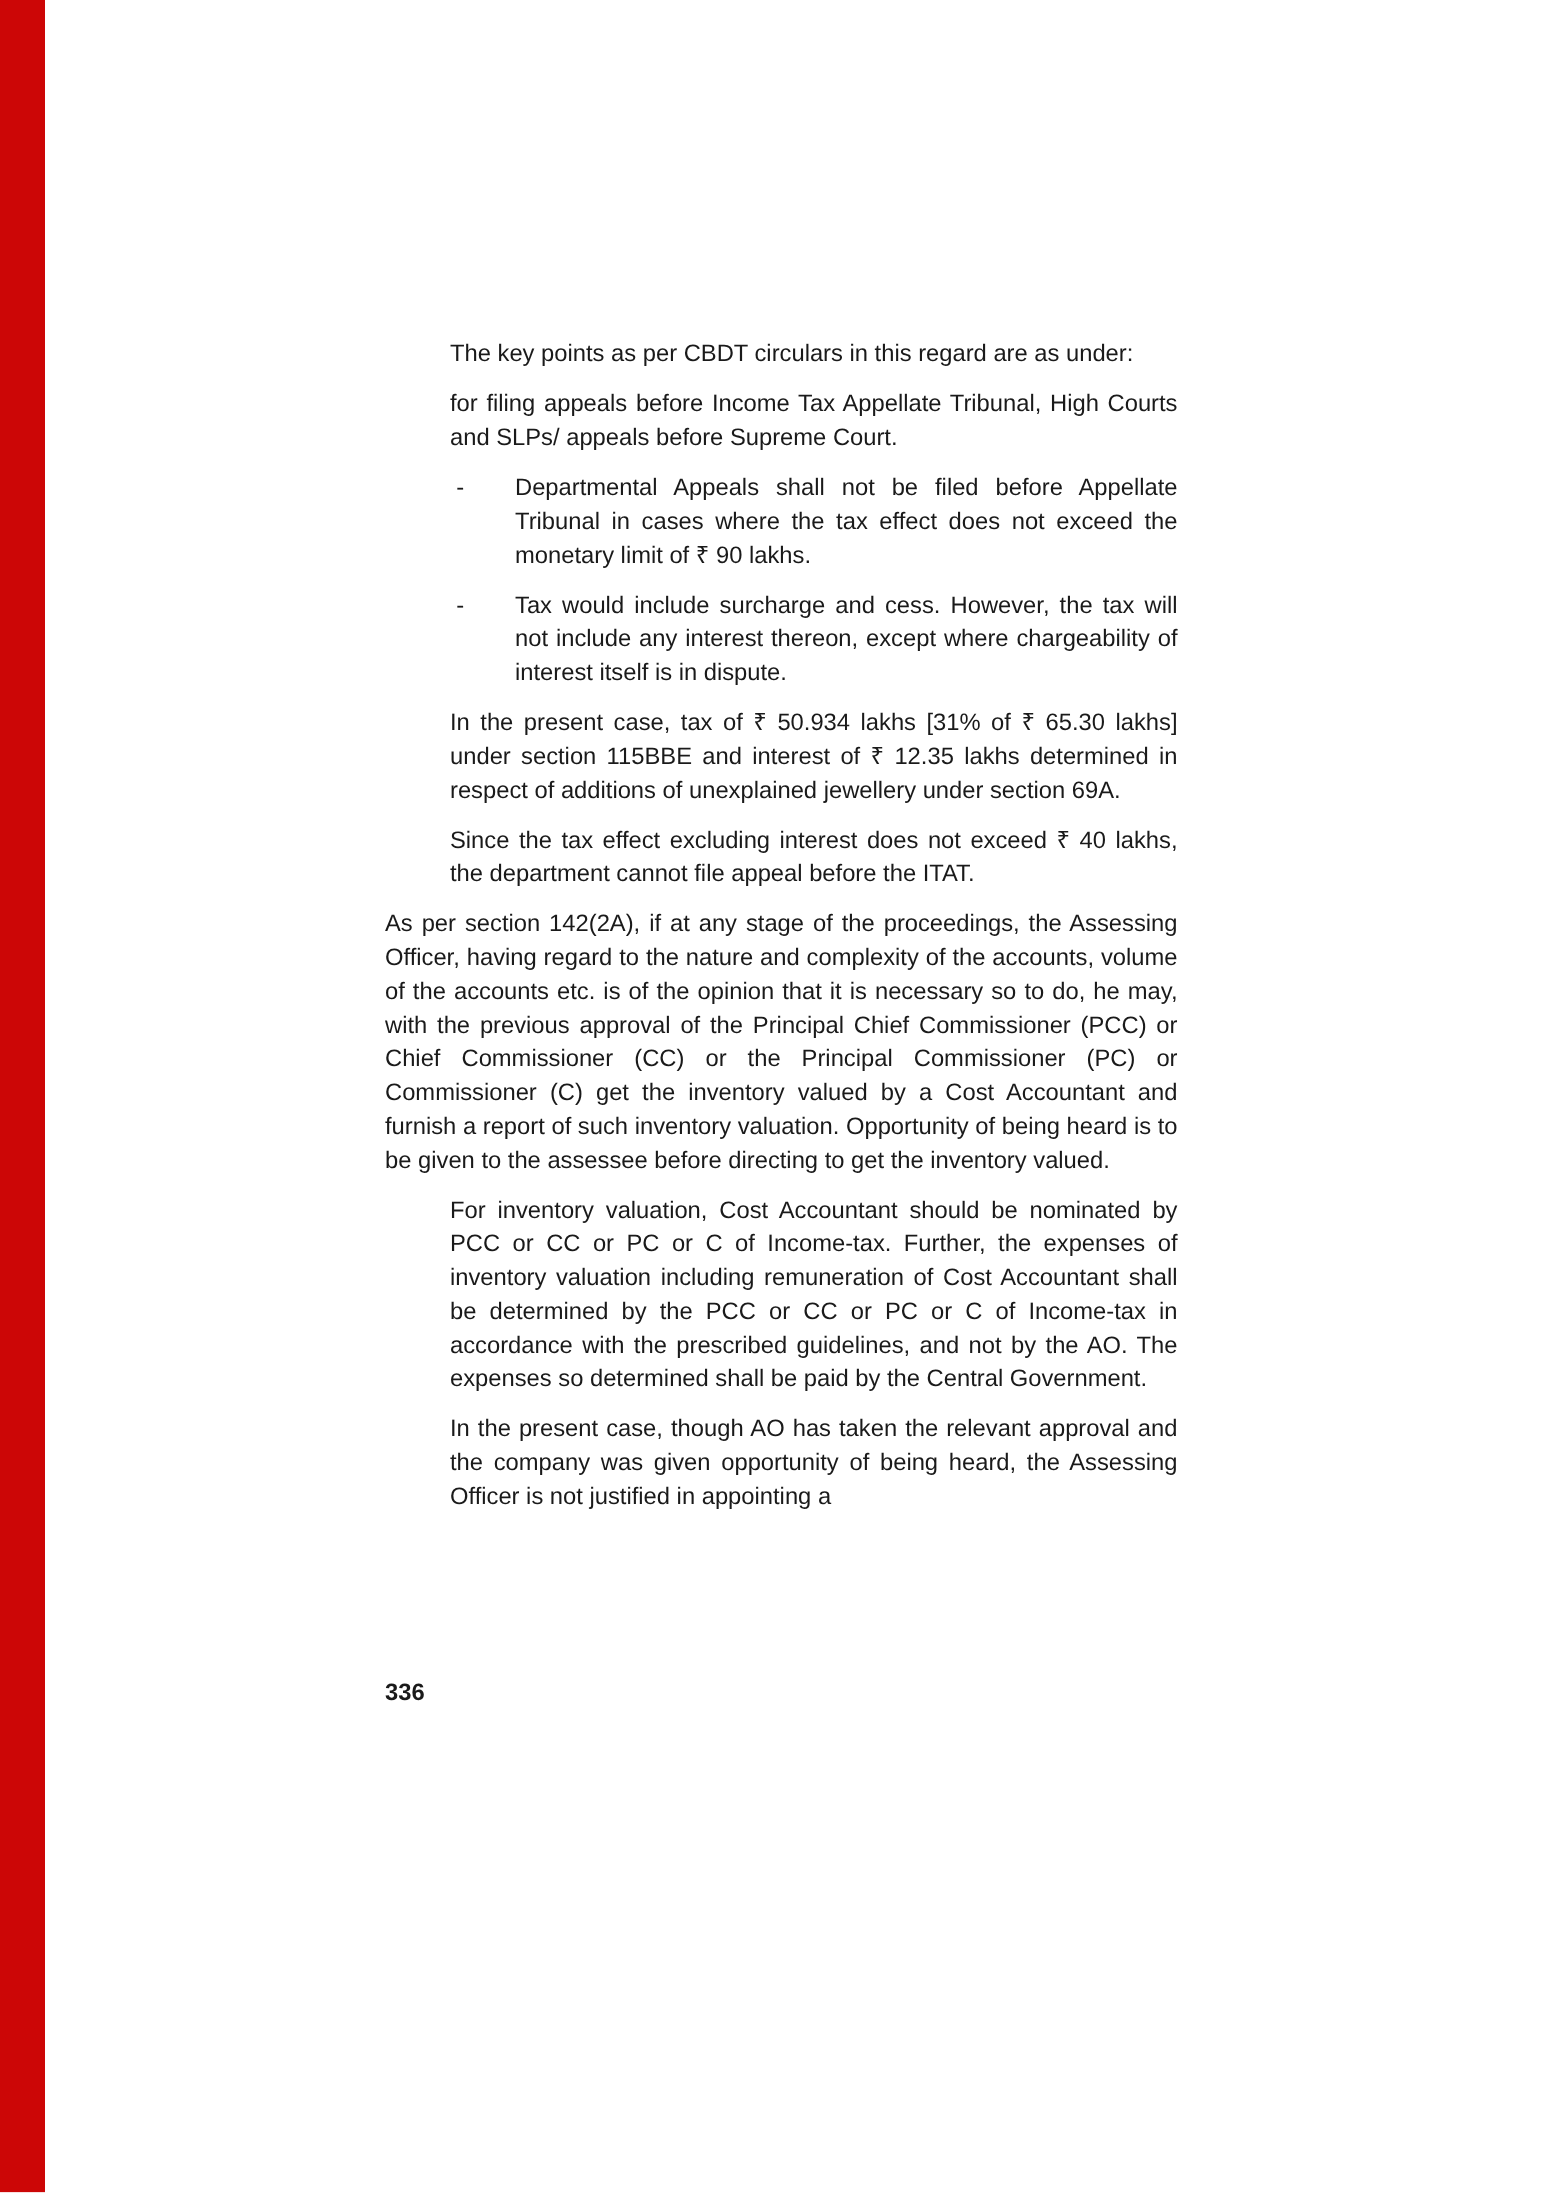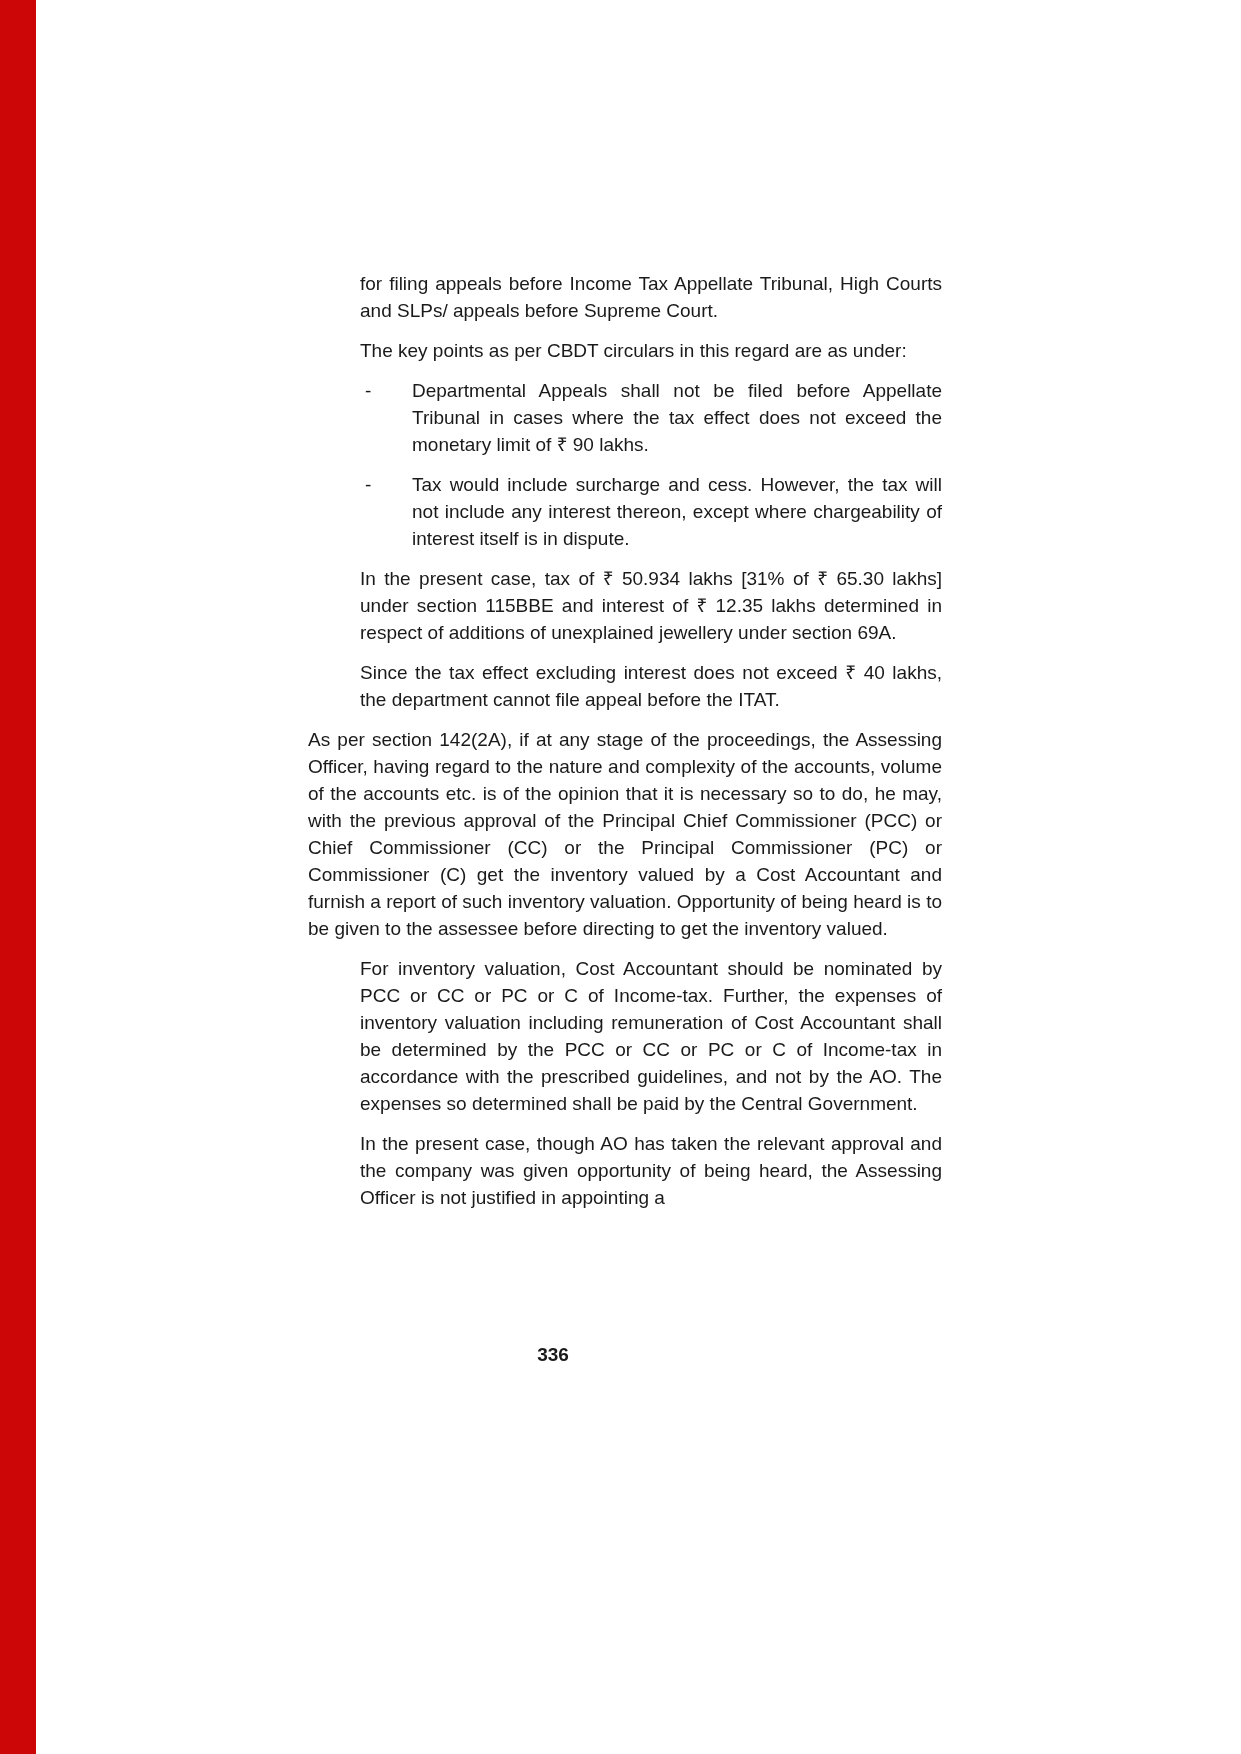--- a/index.html
+++ b/index.html
@@ -60,38 +60,38 @@
   }
   .numbered .btext {
     flex: 1;
     text-align: justify;
   }
   .footer {
     position: absolute;
     left: 308px;
     top: 1344px;
     width: 490px;
-    text-align: center;
+    text-align: left;
     font-size: 19px;
     font-weight: bold;
     color: #1a1a1a;
   }
 </style>
 </head>
 <body>
 
 <div class="page">
 
   <div class="spine"></div>
 
   <div class="content">
 
+    <p class="para">The key points as per CBDT circulars in this regard are as under:</p>
+
     <p class="para">for filing appeals before Income Tax Appellate Tribunal, High Courts and SLPs/ appeals before Supreme Court.</p>
-
-    <p class="para">The key points as per CBDT circulars in this regard are as under:</p>
 
     <div class="bullet">
       <span class="marker">-</span>
       <div class="btext">Departmental Appeals shall not be filed before Appellate Tribunal in cases where the tax effect does not exceed the monetary limit of ₹ 90 lakhs.</div>
     </div>
 
     <div class="bullet">
       <span class="marker">-</span>
       <div class="btext">Tax would include surcharge and cess. However, the tax will not include any interest thereon, except where chargeability of interest itself is in dispute.</div>
     </div>

